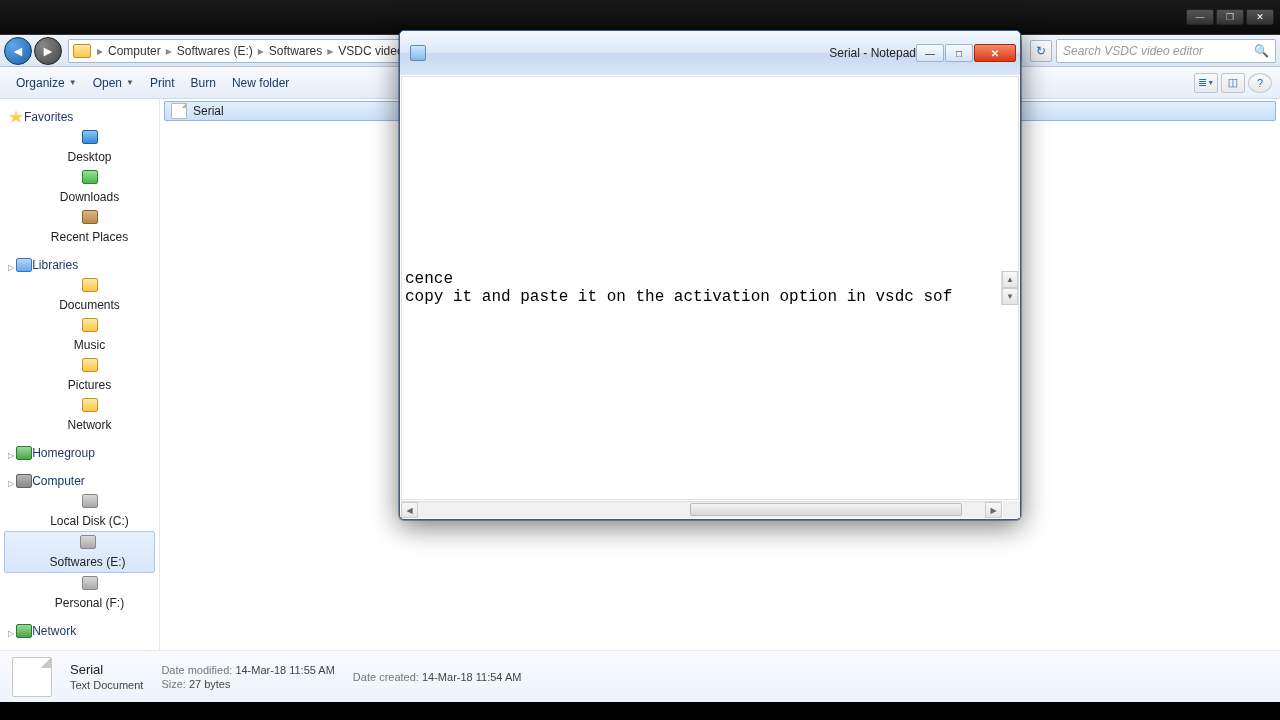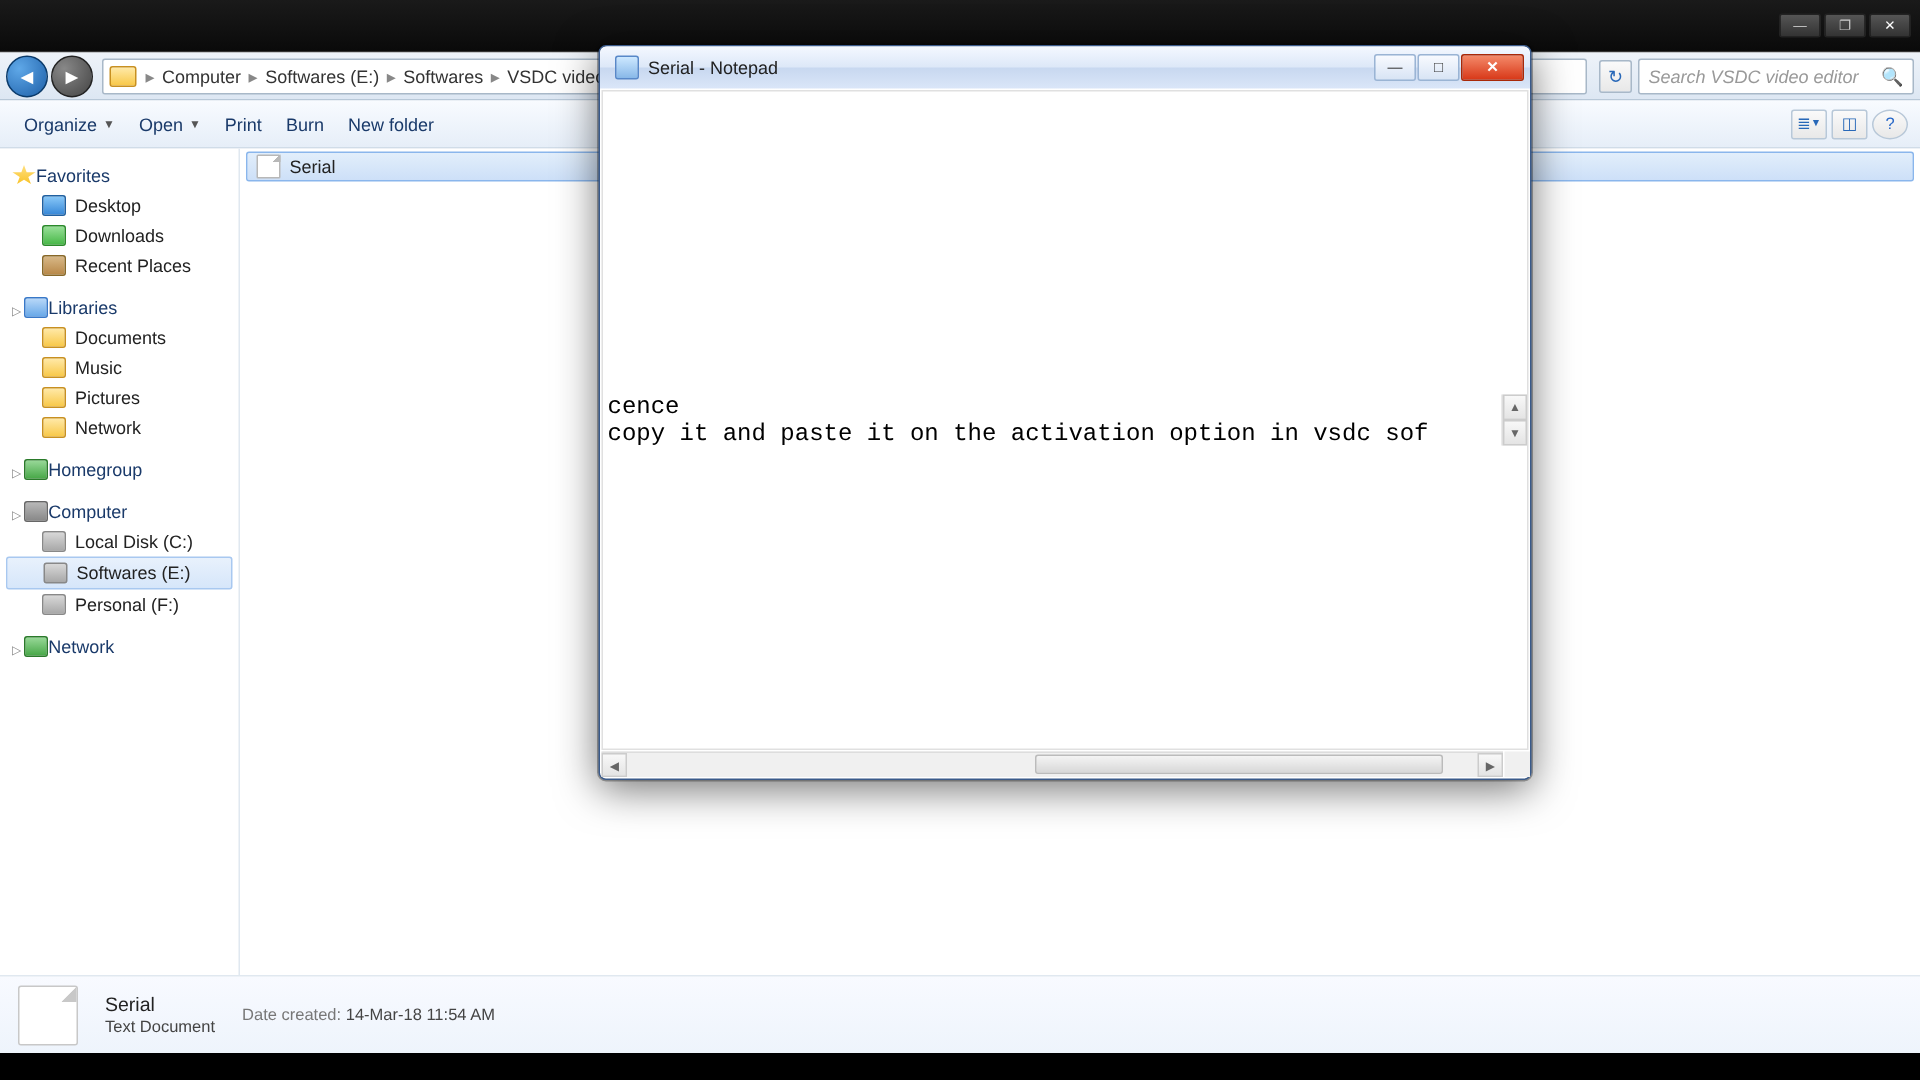--- a/index.html
+++ b/index.html
@@ -15,36 +15,36 @@
 
 
 .nav-row{height:32px;background:linear-gradient(#eef3f9,#dde7f3);display:flex;align-items:center;padding:0 4px;border-bottom:1px solid #b8c8d8;}
 .nav-btn{width:28px;height:28px;border-radius:50%;background:radial-gradient(circle at 30% 30%,#5fa8e8,#1d5fa8);border:1px solid #0a3a6a;margin-right:2px;display:flex;align-items:center;justify-content:center;color:#fff;font-size:14px;}
 .nav-btn.fwd{background:radial-gradient(circle at 30% 30%,#888,#444);border-color:#222;}
 .addr{flex:1;height:24px;background:#fff;border:1px solid #a8b8c8;border-radius:2px;display:flex;align-items:center;padding:0 4px;font-size:12px;color:#333;margin:0 4px;}
 .addr .crumb{padding:0 3px;}
 .addr .sep{color:#888;padding:0 2px;}
 .folder-ico{width:18px;height:14px;background:linear-gradient(#ffe9a8,#f8c848);border:1px solid #c89020;border-radius:2px;margin-right:4px;}
 .refresh{width:22px;height:22px;background:linear-gradient(#fafafa,#e8e8e8);border:1px solid #a8b8c8;border-radius:2px;margin:0 4px;display:flex;align-items:center;justify-content:center;color:#2868b8;font-size:12px;}
-.search{width:184px;height:24px;background:#fff;border:1px solid #a8b8c8;border-radius:2px;display:flex;align-items:center;padding:0 6px;font-size:12px;color:#999;font-style:italic;}
+.search{width:220px;height:24px;background:#fff;border:1px solid #a8b8c8;border-radius:2px;display:flex;align-items:center;padding:0 6px;font-size:12px;color:#999;font-style:italic;}
 .search .mag{margin-left:auto;color:#2868b8;font-style:normal;}
 
 
 .toolbar{height:32px;background:linear-gradient(#f8fbff,#e6eef8);border-bottom:1px solid #d0dce8;display:flex;align-items:center;padding:0 8px;font-size:12px;color:#1a3a6a;}
 .tool{padding:4px 8px;display:flex;align-items:center;gap:4px;border-radius:3px;}
 .tool .dd{font-size:8px;color:#555;}
 .toolbar .spacer{flex:1;}
 .view-ico{width:24px;height:20px;background:linear-gradient(#fafafa,#e8e8e8);border:1px solid #b8c8d8;border-radius:2px;margin-left:3px;display:flex;align-items:center;justify-content:center;font-size:11px;color:#2868b8;}
 
 
 .main{flex:1;display:flex;overflow:hidden;}
 .sidebar{width:160px;background:#fff;border-right:1px solid #e0e8f0;padding:4px 0;font-size:12px;color:#222;overflow-y:auto;}
 .sb-group{padding:4px 0;}
 .sb-head{display:flex;align-items:flex-end;gap:0;padding:3px 8px;color:#1a3a6a;}
-.sb-item{display:flex;align-items:center;gap:6px;padding:3px 8px 3px 28px;}
+.sb-item{display:flex;align-items:center;gap:6px;padding:3px 8px 3px 28px;flex-direction:column;}
 .sb-item.sel{background:linear-gradient(#e8f1fc,#d6e6fa);border:1px solid #a8c8f0;border-radius:2px;margin:0 4px;padding-left:24px;}
 .ico{width:16px;height:14px;display:inline-block;}
 .ico-fav{background:linear-gradient(#ffe080,#f8c020);clip-path:polygon(50% 0,61% 35%,98% 35%,68% 57%,79% 91%,50% 70%,21% 91%,32% 57%,2% 35%,39% 35%);}
 .ico-folder{background:linear-gradient(#ffe9a8,#f8c848);border:1px solid #c89020;border-radius:2px;}
 .ico-lib{background:linear-gradient(#b8d8f8,#68a8e8);border:1px solid #3878c8;border-radius:2px;}
 .ico-drive{background:linear-gradient(#d8d8d8,#a8a8a8);border:1px solid #888;border-radius:2px;}
 .ico-comp{background:linear-gradient(#b8b8b8,#888);border:1px solid #666;border-radius:2px;}
 .ico-net{background:linear-gradient(#98d898,#48a848);border:1px solid #2a7a2a;border-radius:2px;}
 .ico-desk{background:linear-gradient(#88c8f8,#3888d8);border:1px solid #2060a0;border-radius:2px;}
 .ico-dl{background:linear-gradient(#98e098,#48b848);border:1px solid #2a8a2a;border-radius:2px;}
@@ -64,21 +64,21 @@
 
 .details{height:52px;border-top:1px solid #e0e8f0;background:linear-gradient(#f8faff,#eef4fc);display:flex;align-items:center;padding:0 12px;font-size:11px;color:#444;gap:18px;}
 .det-ico{width:40px;height:40px;background:#fff;border:1px solid #c8c8c8;border-radius:2px;position:relative;}
 .det-ico::after{content:"";position:absolute;right:0;top:0;width:10px;height:10px;background:linear-gradient(135deg,transparent 48%,#c8c8c8 50%);}
 .det-col{display:flex;flex-direction:column;gap:2px;}
 .det-label{color:#777;}
 .det-title{font-size:13px;color:#222;}
 
 
 .notepad{position:absolute;left:399px;top:30px;width:622px;height:490px;display:flex;flex-direction:column;background:#fff;border:1px solid #3a5a8a;border-radius:5px;box-shadow:0 6px 28px rgba(0,0,0,.55),0 0 0 1px rgba(0,0,0,.3);}
-.np-title{height:28px;background:linear-gradient(#f4f8ff,#dde8f8 48%,#c8d8f0 52%,#dae6f8);border-radius:5px 5px 0 0;display:flex;align-items:center;padding:0 4px 0 4px;font-size:12px;color:#222;}
+.np-title{height:44px;background:linear-gradient(#f4f8ff,#dde8f8 48%,#c8d8f0 52%,#dae6f8);border-radius:5px 5px 0 0;display:flex;align-items:center;padding:0 4px 0 4px;font-size:12px;color:#222;text-align:right;}
 .np-appico{width:16px;height:16px;background:linear-gradient(#cde8ff,#88b8e8);border:1px solid #5888c8;border-radius:2px;margin:0 6px;}
 .np-t{flex:1;}
 .np-btns{display:flex;gap:1px;}
 .np-btn{width:28px;height:18px;background:linear-gradient(#f8faff,#d8e4f4);border:1px solid #9ab4d4;border-radius:2px;display:flex;align-items:center;justify-content:center;font-size:10px;color:#333;}
 .np-btn.close{background:linear-gradient(#f48a6a,#d83818);border-color:#a82808;color:#fff;font-weight:bold;width:42px;}
 .np-menu{height:21px;background:#f4f4f4;border-bottom:1px solid #e8e8e8;display:flex;align-items:center;padding:0 4px;font-size:12px;color:#222;}
 .np-mitem{padding:2px 7px;}
 .np-body{flex:1;position:relative;border:1px solid #e0e0e0;margin:1px;background:#fff;display:flex;align-items:center;}
 .np-text{flex:1;padding:2px 3px;font-family:Consolas,"Courier New",monospace;font-size:16px;line-height:18px;color:#000;white-space:pre;overflow:hidden;}
 .np-vsb{width:17px;background:#f0f0f0;border-left:1px solid #ddd;display:flex;flex-direction:column;}
@@ -229,20 +229,24 @@
     </div>
   </div>
 
   <div class="details">
     <div class="det-ico"></div>
     <div class="det-col">
       <span class="det-title">Serial</span>
       <span>Text Document</span>
     </div>
     <div class="det-col">
+      <span><span class="det-label">Date modified:</span> <span>14-Mar-18 11:55 AM</span></span>
+      <span><span class="det-label">Size:</span> <span>27 bytes</span></span>
+    </div>
+    <div class="det-col">
       <span><span class="det-label">Date created:</span> <span>14-Mar-18 11:54 AM</span></span>
     </div>
   </div>
 </div>
 
 <div class="notepad">
   <div class="np-title">
     <span class="np-appico"></span>
     <span class="np-t">Serial - Notepad</span>
     <div class="np-btns">

